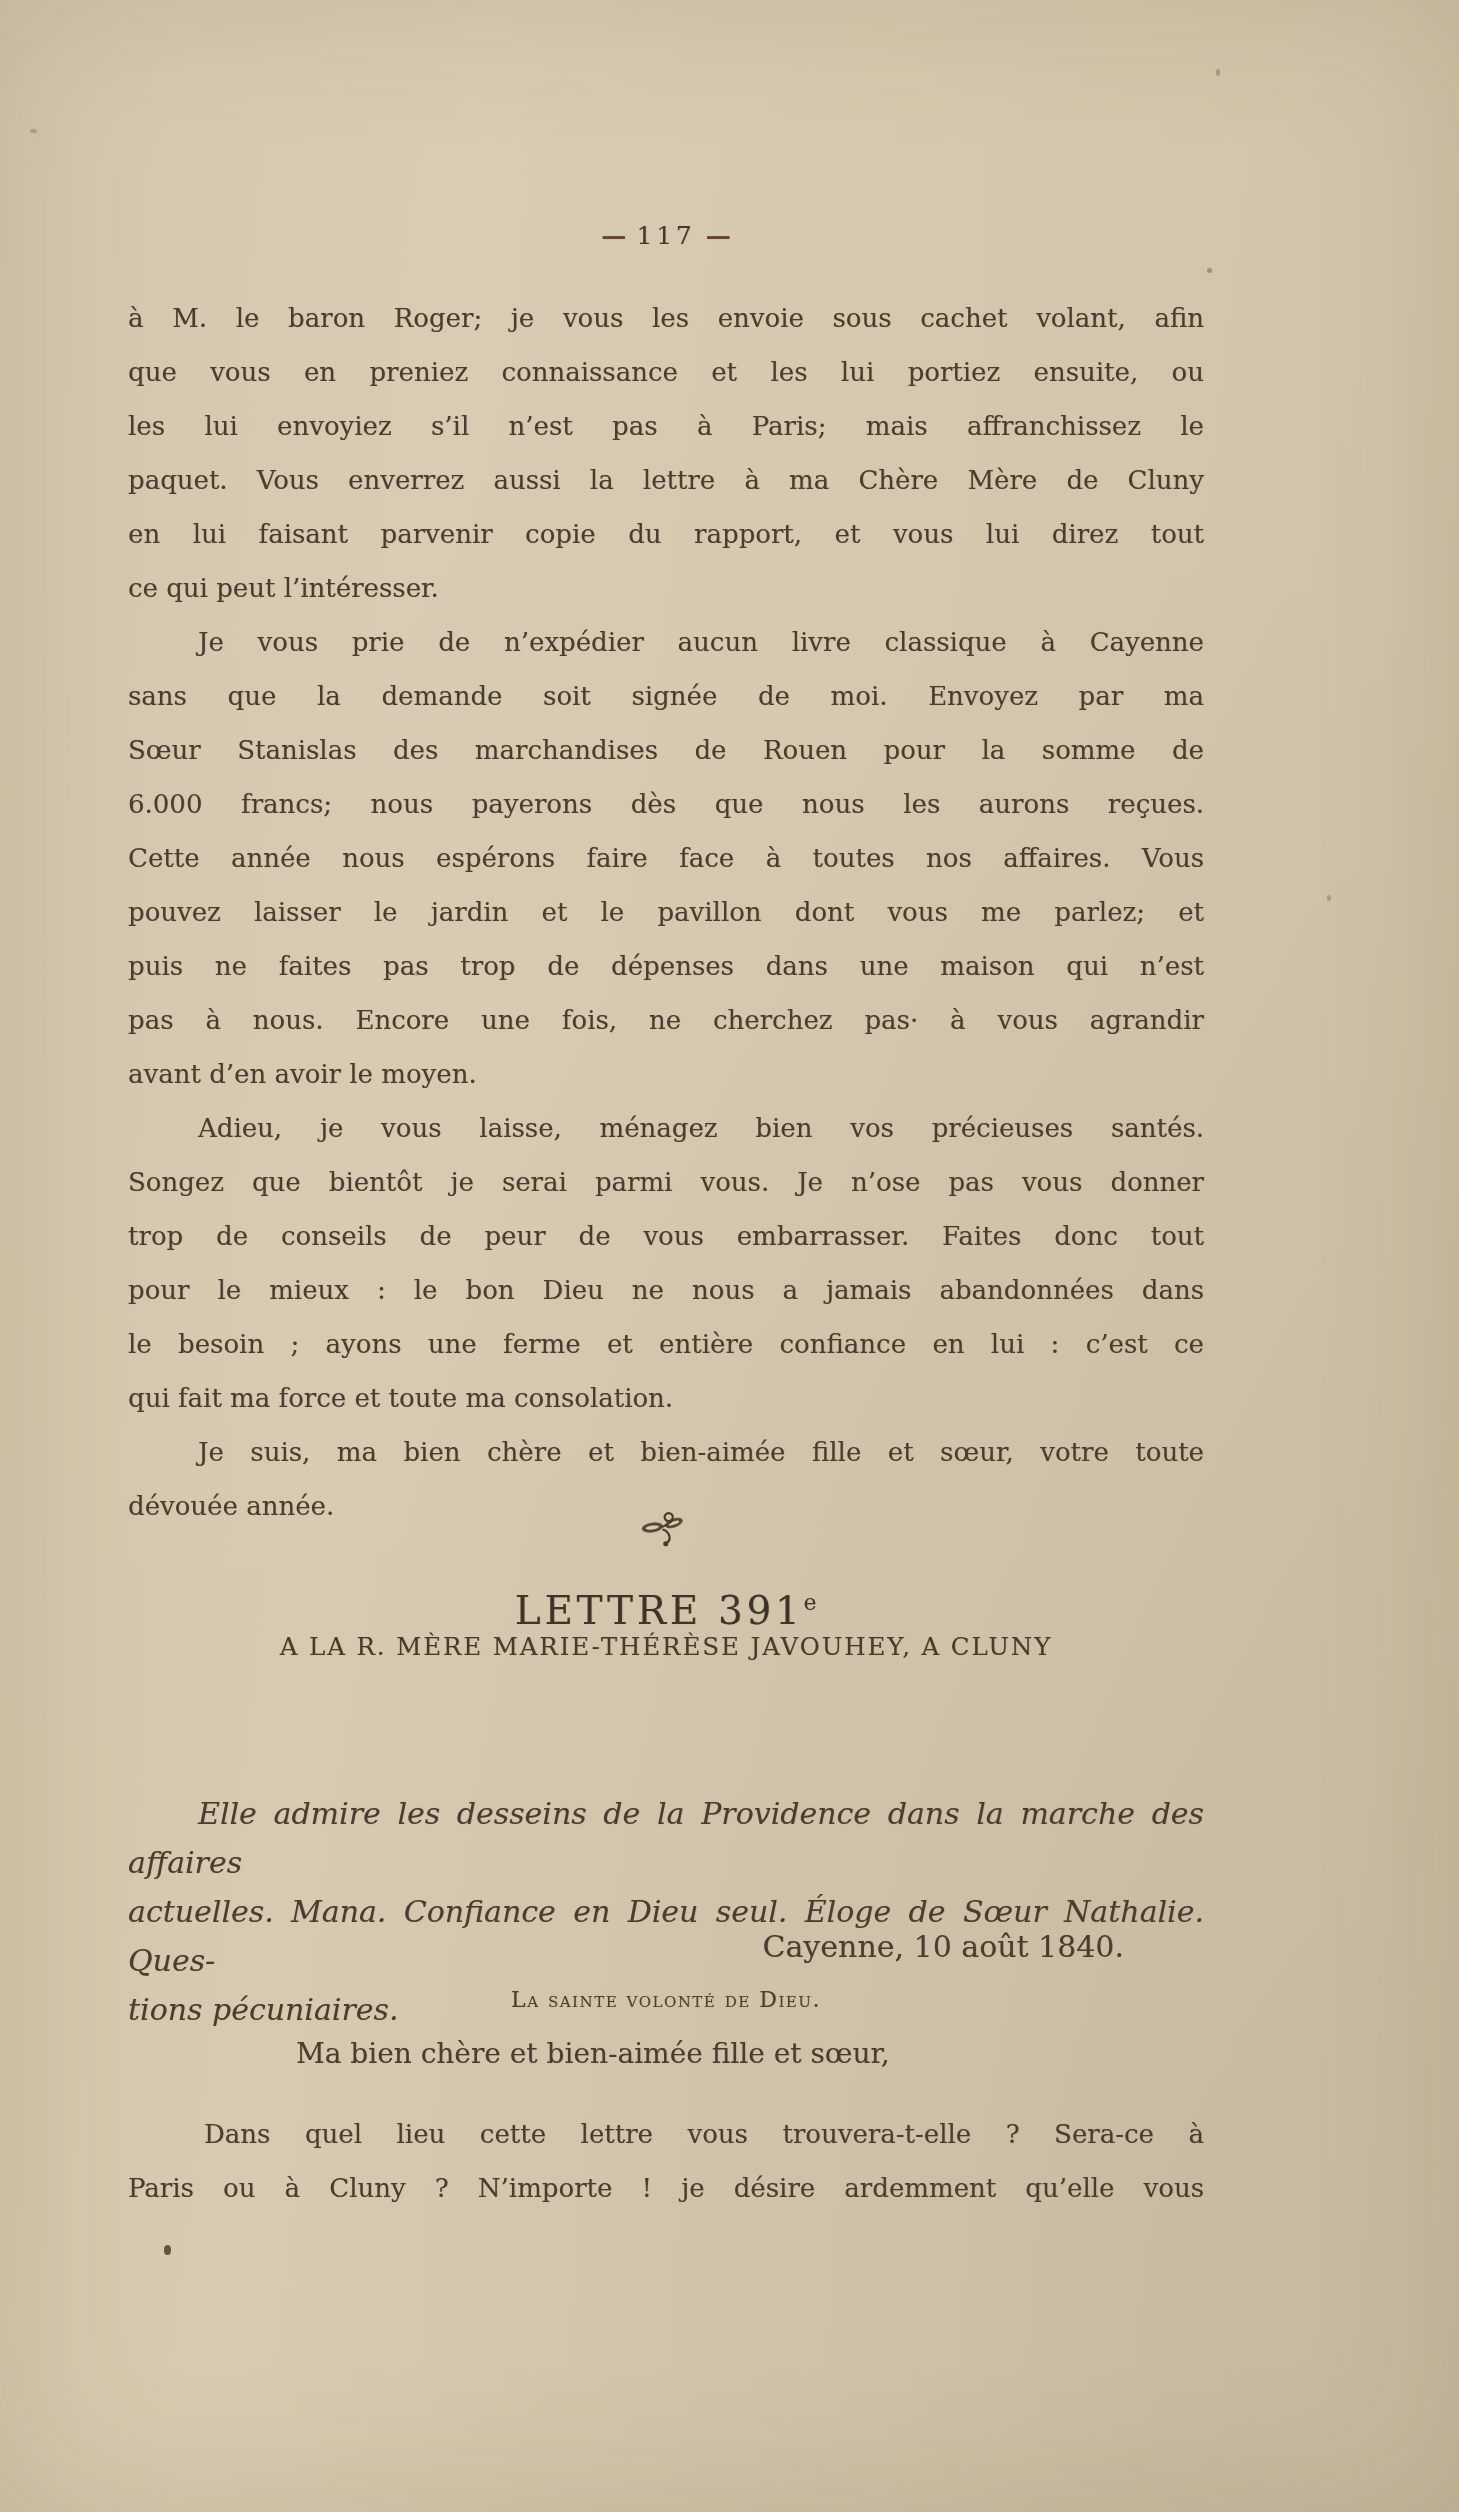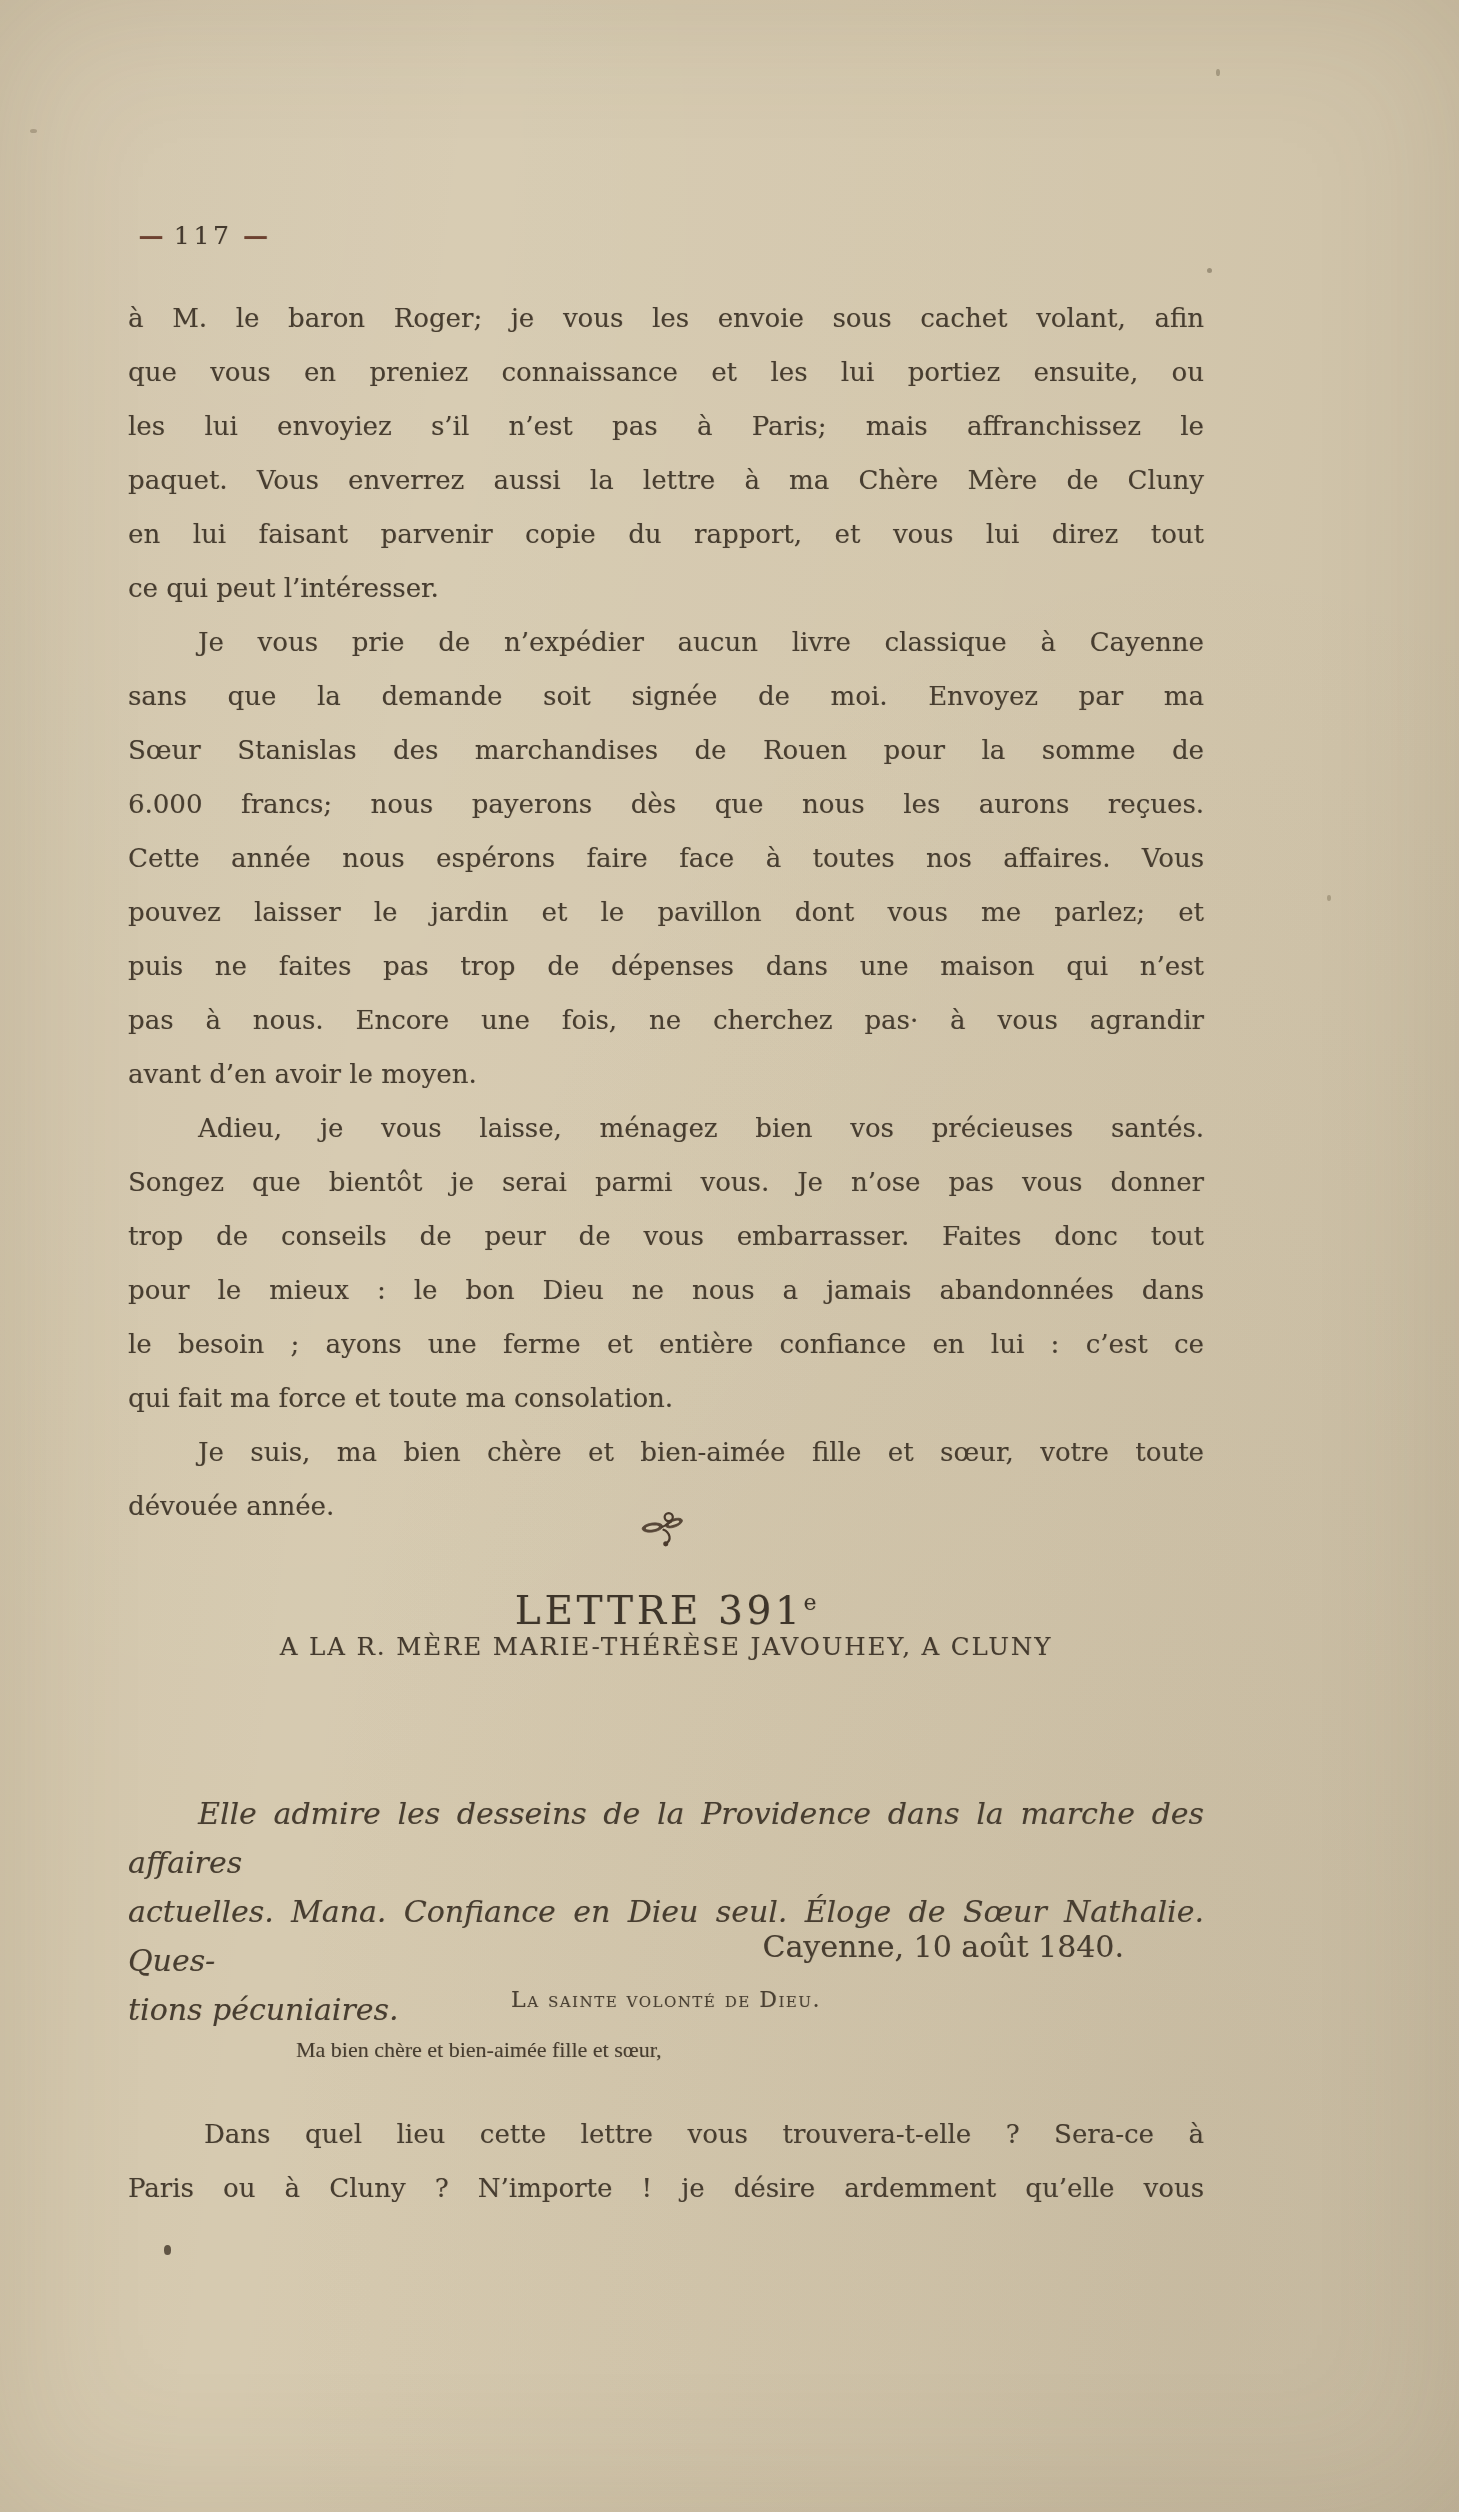--- a/index.html
+++ b/index.html
@@ -12,21 +12,21 @@
       radial-gradient(ellipse at 82% 92%, rgba(95,78,52,0.07), transparent 55%),
       linear-gradient(97deg, rgba(118,98,68,0.06), rgba(0,0,0,0) 28%, rgba(118,98,68,0.04) 68%, rgba(92,76,54,0.09));
     box-shadow: inset 0 0 148px rgba(108,88,58,0.16);
     overflow:hidden;
     font-family:"DejaVu Serif","Liberation Serif",serif;
     color:#473d30;
   }
   .ink{ text-shadow:0.4px 0.4px 0.7px rgba(71,61,48,0.32); }
   .block{ position:absolute; left:128px; width:1076px; }
 
-  .pagenum{ top:221px; text-align:left; font-size:25px; letter-spacing:3.7px; color:#43392e; }
+  .pagenum{ top:221px; text-align:center; font-size:25px; letter-spacing:3.7px; color:#43392e; }
   .pagenum .dash{ color:#6d4130; font-weight:bold; letter-spacing:0; padding:0 10.4px; }
 
   .bodytext{ font-size:26px; line-height:54px; }
   .letter-end{ top:291px; }
   .para{ }
   .line{ text-align:justify; text-align-last:justify; white-space:normal; }
   .line.last{ text-align-last:left; }
   .line.indent{ text-indent:70px; }
 
   .ornament{ top:1511px; text-align:center; }
@@ -35,21 +35,21 @@
   .lettre-title sup{ font-size:0.56em; vertical-align:super; letter-spacing:0.7px; }
 
   .addressee{ top:1632px; text-align:center; font-size:24.5px; letter-spacing:1.9px; color:#453b2f; }
 
   .summary{ top:1789px; font-style:italic; font-size:30px; line-height:49px; }
 
   .motto{ top:1987px; text-align:center; font-variant:small-caps; font-size:22px; letter-spacing:1.5px; color:#4a4033; }
 
   .dateline{ top:1929px; text-align:right; padding-right:80px; box-sizing:border-box; font-size:30px; }
 
-  .salutation{ top:2037px; padding-left:168px; box-sizing:border-box; font-size:22px;font-family:Liberation Serif, serif; }
+  .salutation{ top:2037px; padding-left:168px; box-sizing:border-box; font-size:28px; }
 
   .opening{ top:2107px; }
   .opening .line.indent{ text-indent:76px; }
 
   .speck{ position:absolute; border-radius:50%; filter:blur(0.4px); }
 </style>
 </head>
 <body>
 
 <div class="page">

